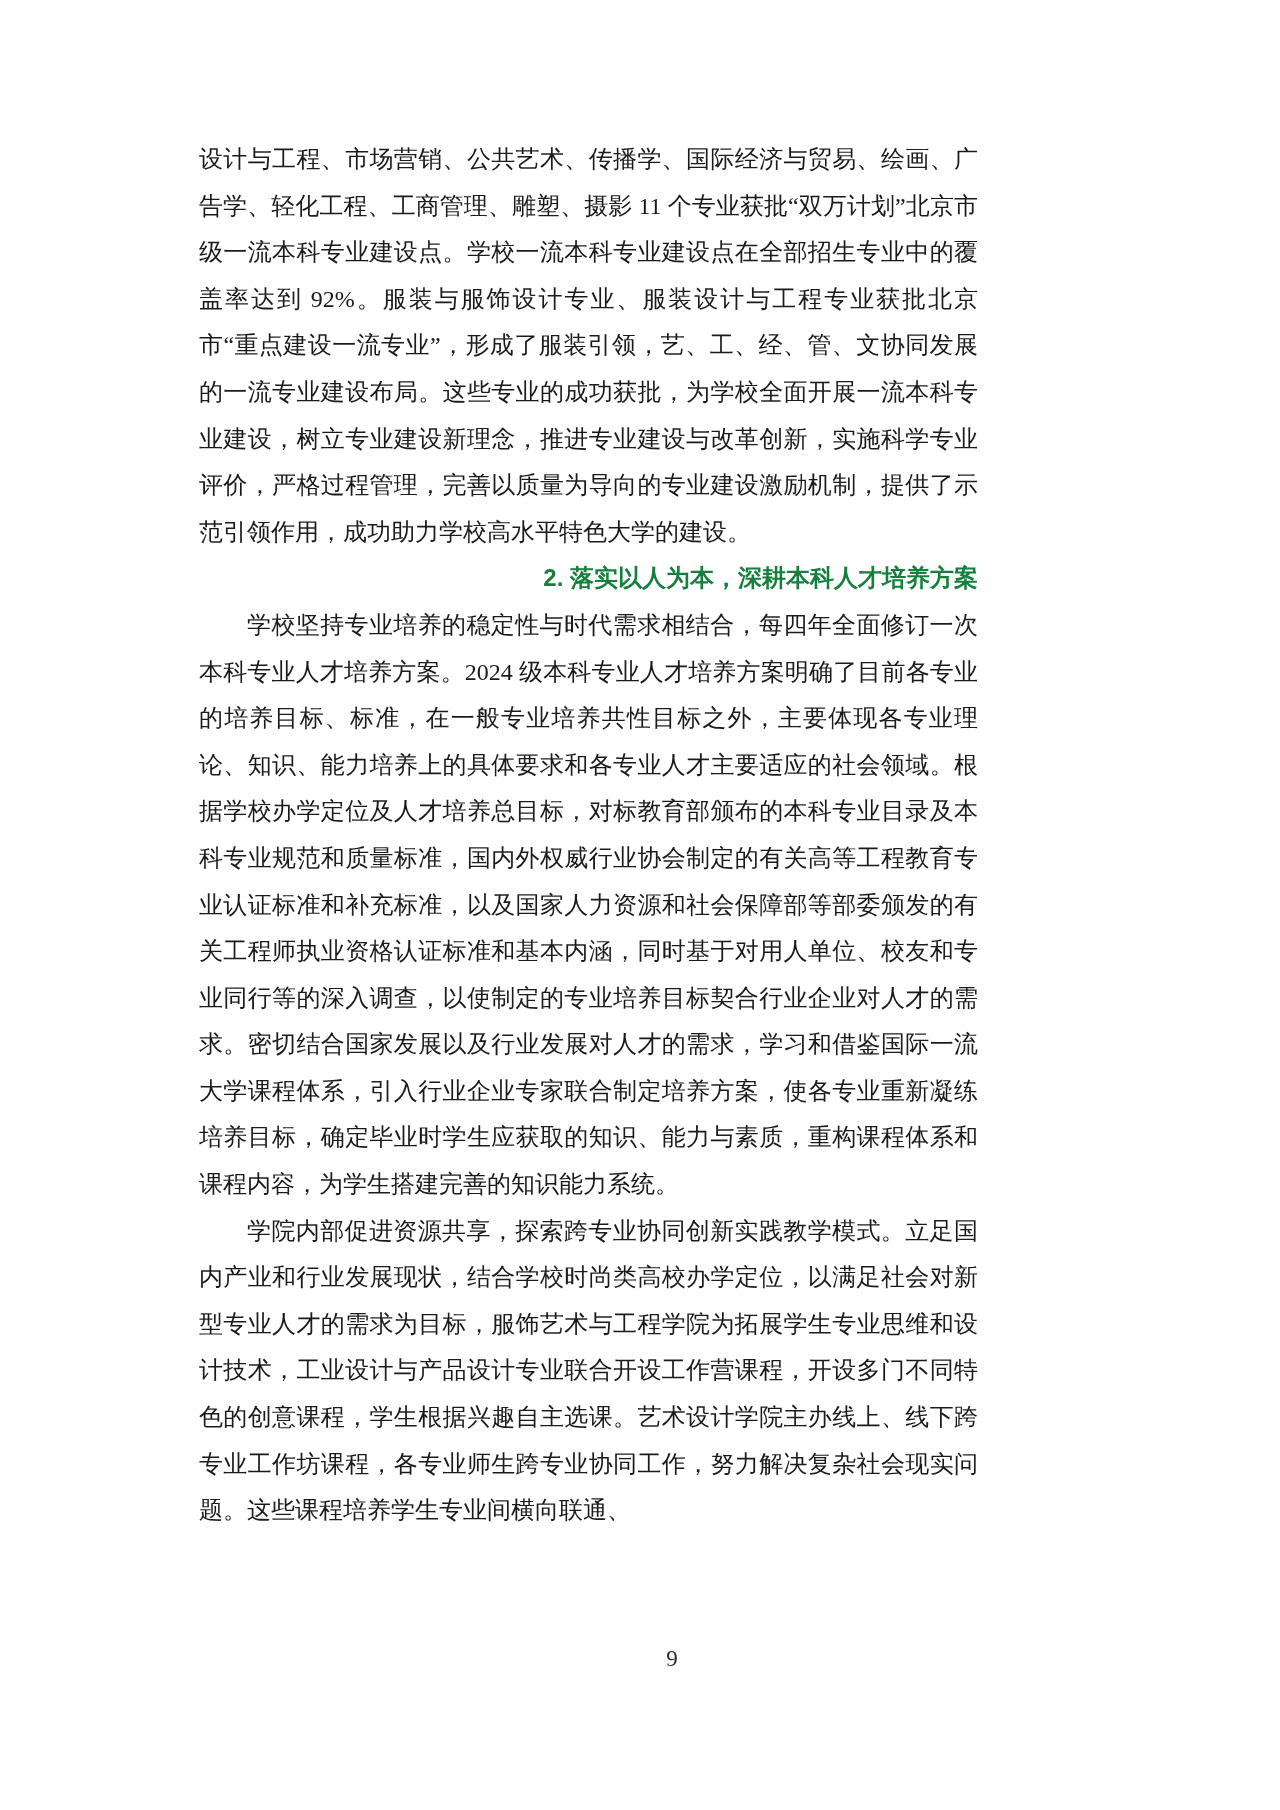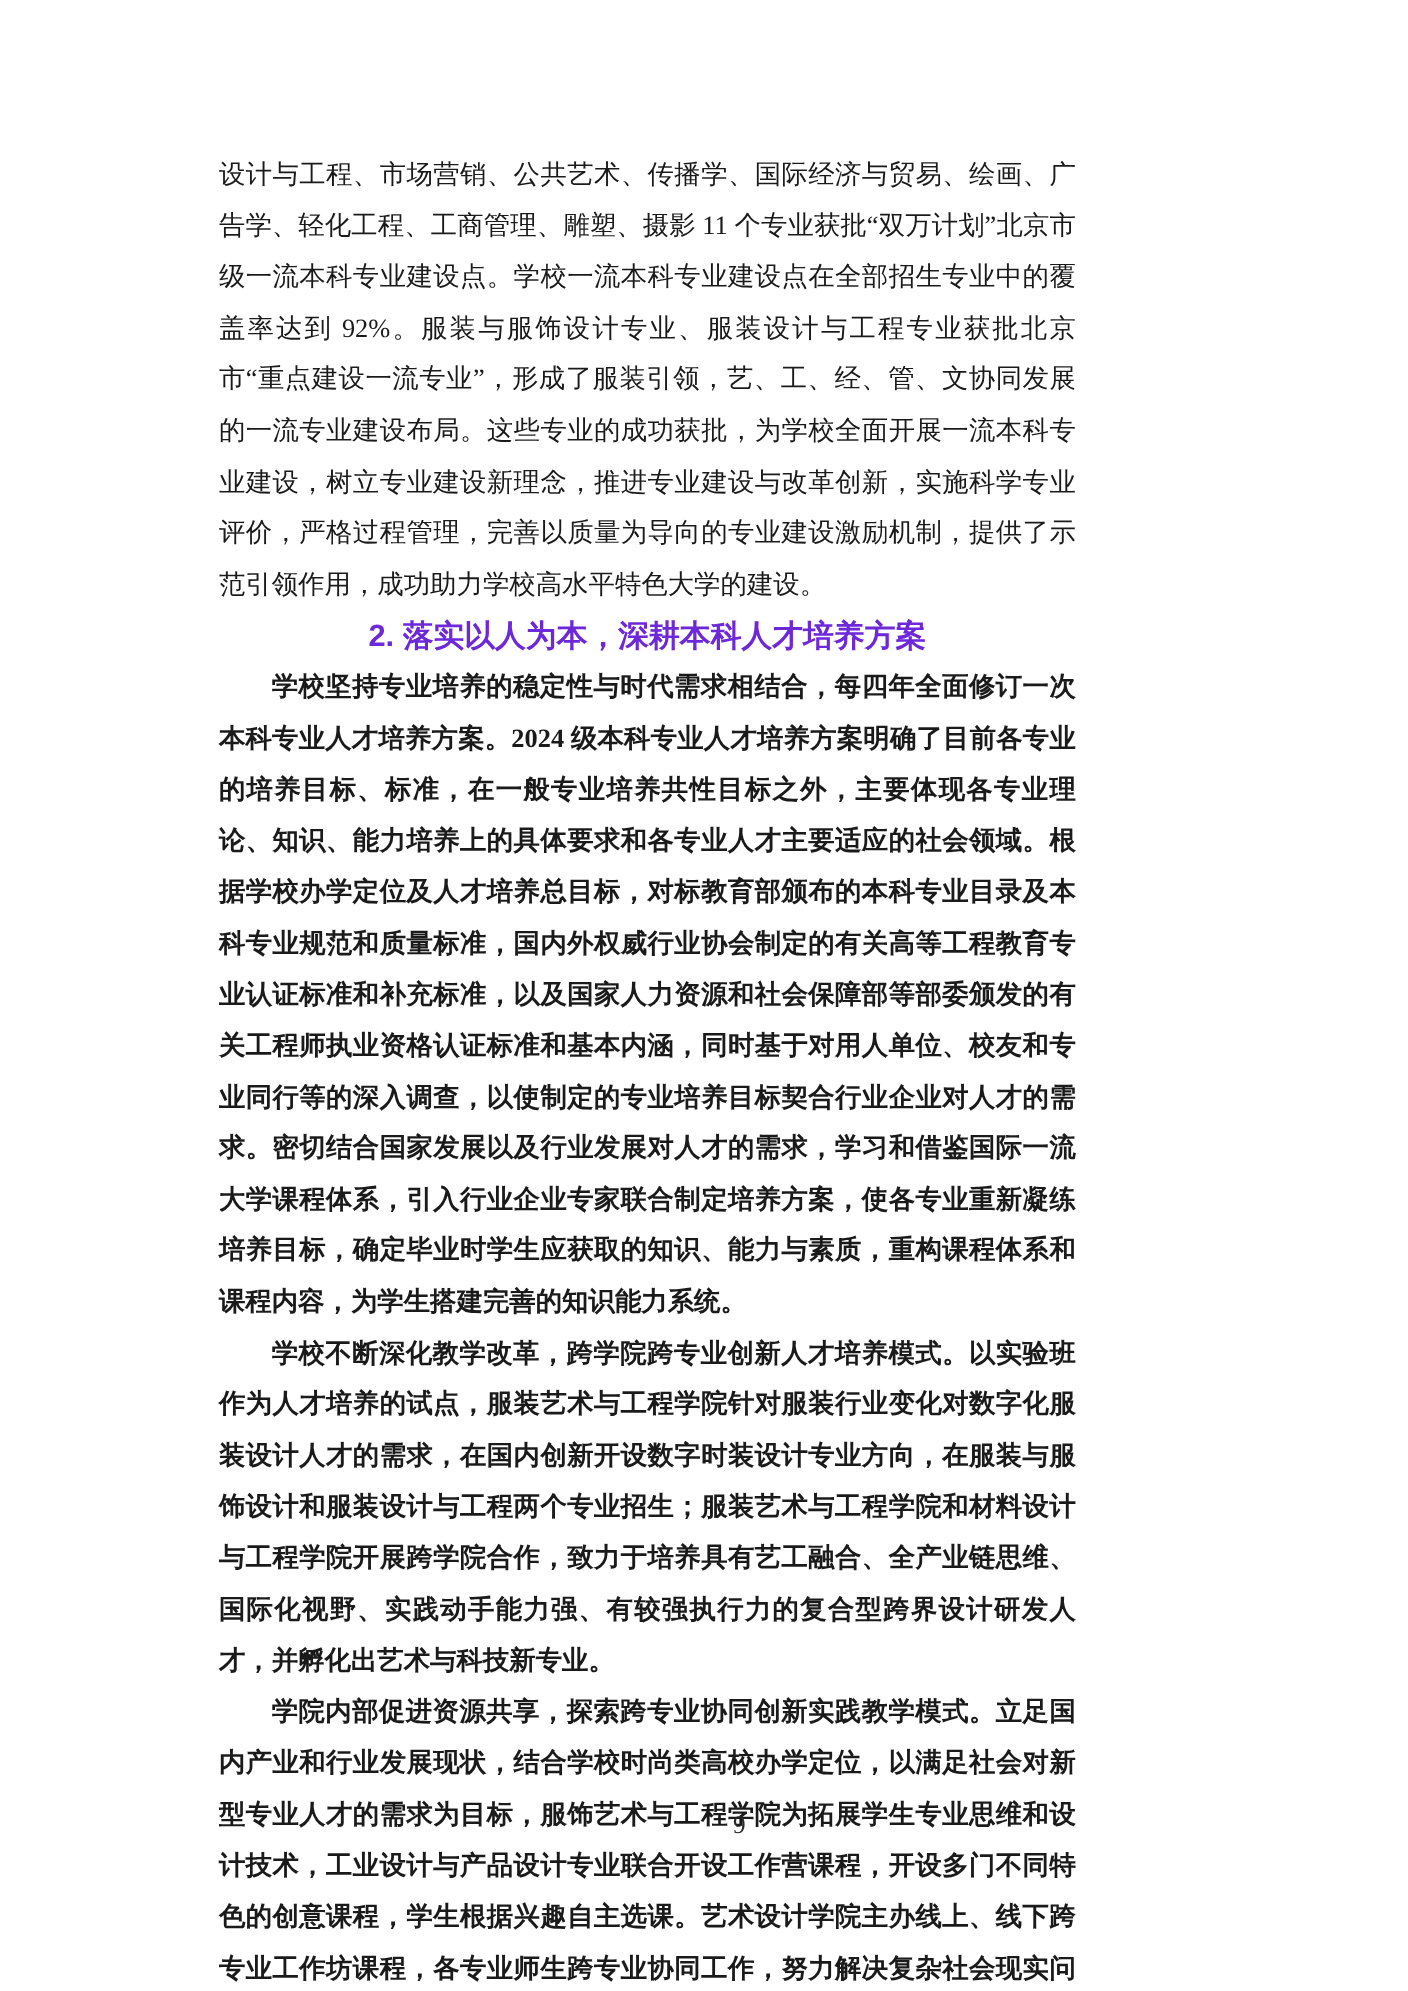--- a/index.html
+++ b/index.html
@@ -26,30 +26,29 @@
     color: #1a1a1a;
     text-align: justify;
   }
   .para {
     margin: 0;
     text-justify: inter-ideograph;
     word-break: break-all;
   }
   .para.indent {
     text-indent: 2em;
-    font-weight: bold;
   }
   .heading {
     margin: 0;
     font-family: "Liberation Sans", "DejaVu Sans", sans-serif;
     font-weight: bold;
-    font-size: 28px;
+    font-size: 24px;
     line-height: 46.6px;
-    color: #6d28d9;
-    text-align: center;
+    color: #15803d;
+    text-align: right;
   }
   .page-number {
     position: absolute;
     top: 1646px;
     left: 0;
     width: 1280px;
     text-align: center;
     font-family: "Liberation Serif", "DejaVu Serif", serif;
     font-size: 23px;
     color: #2a2a2a;
@@ -65,18 +64,17 @@
   }
 </style>
 </head>
 <body>
 
 <div class="page">
   <div class="content">
       <p class="para">设计与工程、市场营销、公共艺术、传播学、国际经济与贸易、绘画、广告学、轻化工程、工商管理、雕塑、摄影 11 个专业获批“双万计划”北京市级一流本科专业建设点。学校一流本科专业建设点在全部招生专业中的覆盖率达到 92%。服装与服饰设计专业、服装设计与工程专业获批北京市“重点建设一流专业”，形成了服装引领，艺、工、经、管、文协同发展的一流专业建设布局。这些专业的成功获批，为学校全面开展一流本科专业建设，树立专业建设新理念，推进专业建设与改革创新，实施科学专业评价，严格过程管理，完善以质量为导向的专业建设激励机制，提供了示范引领作用，成功助力学校高水平特色大学的建设。</p>
       <h2 class="heading">2. 落实以人为本，深耕本科人才培养方案</h2>
       <p class="para indent">学校坚持专业培养的稳定性与时代需求相结合，每四年全面修订一次本科专业人才培养方案。2024 级本科专业人才培养方案明确了目前各专业的培养目标、标准，在一般专业培养共性目标之外，主要体现各专业理论、知识、能力培养上的具体要求和各专业人才主要适应的社会领域。根据学校办学定位及人才培养总目标，对标教育部颁布的本科专业目录及本科专业规范和质量标准，国内外权威行业协会制定的有关高等工程教育专业认证标准和补充标准，以及国家人力资源和社会保障部等部委颁发的有关工程师执业资格认证标准和基本内涵，同时基于对用人单位、校友和专业同行等的深入调查，以使制定的专业培养目标契合行业企业对人才的需求。密切结合国家发展以及行业发展对人才的需求，学习和借鉴国际一流大学课程体系，引入行业企业专家联合制定培养方案，使各专业重新凝练培养目标，确定毕业时学生应获取的知识、能力与素质，重构课程体系和课程内容，为学生搭建完善的知识能力系统。</p>
-      <p class="para indent">学校不断深化教学改革，跨学院跨专业创新人才培养模式。以实验班作为人才培养的试点，服装艺术与工程学院针对服装行业变化对数字化服装设计人才的需求，在国内创新开设数字时装设计专业方向，在服装与服饰设计和服装设计与工程两个专业招生；服装艺术与工程学院和材料设计与工程学院开展跨学院合作，致力于培养具有艺工融合、全产业链思维、国际化视野、实践动手能力强、有较强执行力的复合型跨界设计研发人才，并孵化出艺术与科技新专业。</p>
       <p class="para indent">学院内部促进资源共享，探索跨专业协同创新实践教学模式。立足国内产业和行业发展现状，结合学校时尚类高校办学定位，以满足社会对新型专业人才的需求为目标，服饰艺术与工程学院为拓展学生专业思维和设计技术，工业设计与产品设计专业联合开设工作营课程，开设多门不同特色的创意课程，学生根据兴趣自主选课。艺术设计学院主办线上、线下跨专业工作坊课程，各专业师生跨专业协同工作，努力解决复杂社会现实问题。这些课程培养学生专业间横向联通、</p>
     </div>
   <div class="page-number">9</div>
   <div class="watermark">高考直通车</div>
 </div>
 
 </body></html>

